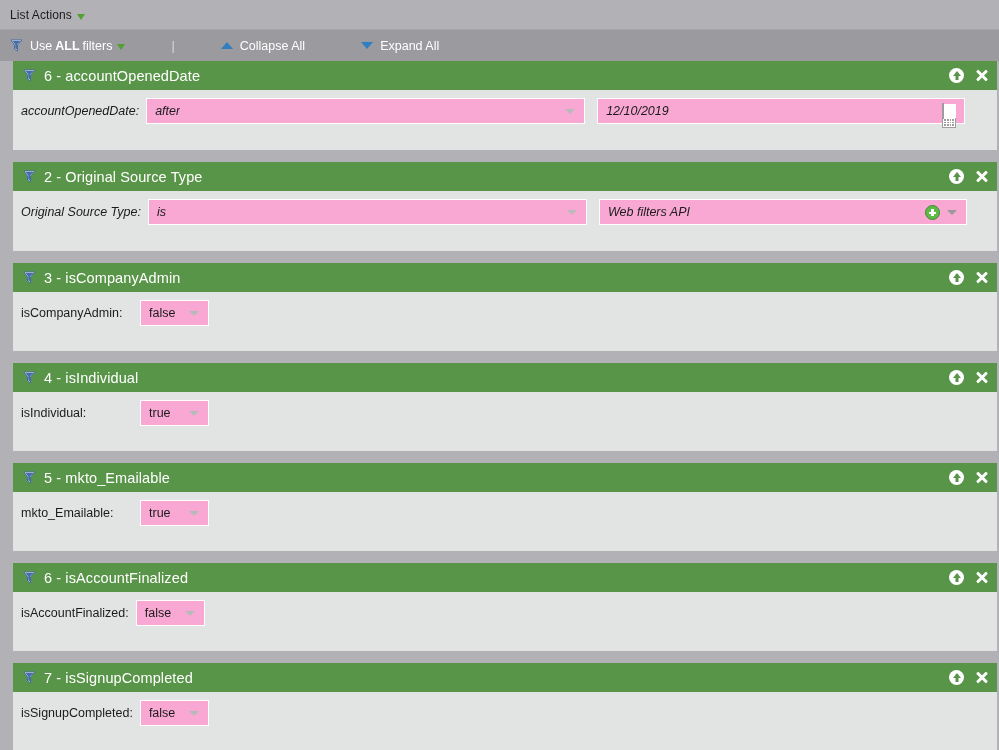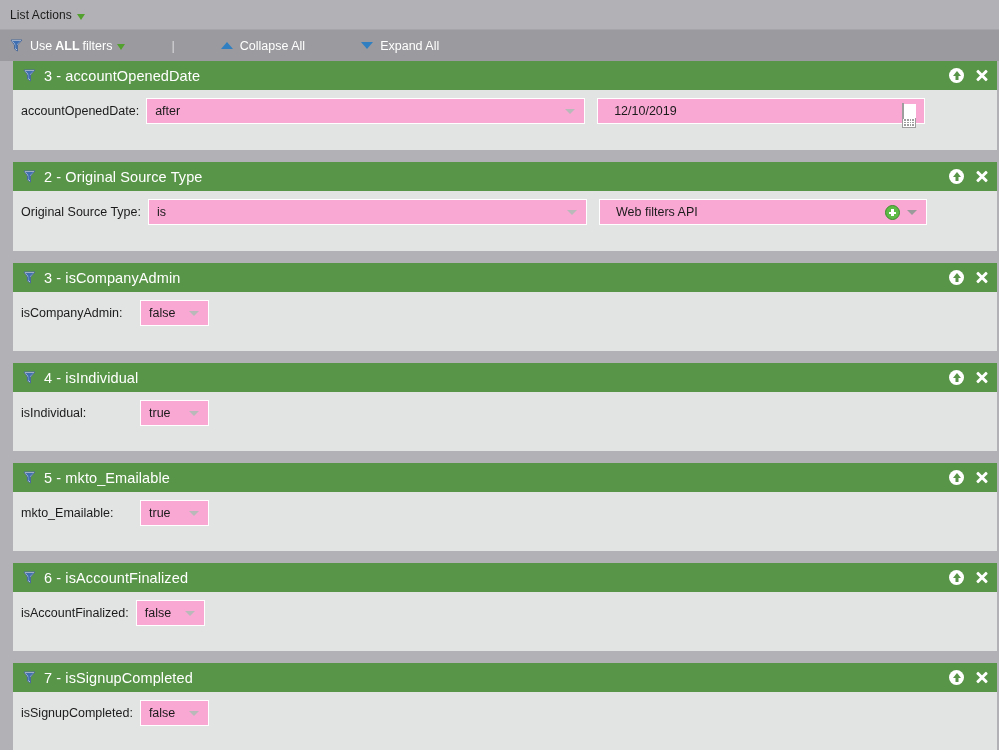--- a/index.html
+++ b/index.html
@@ -157,21 +157,21 @@
     border-radius: 1px;
   }
   .ico-x::before { transform: rotate(45deg); }
   .ico-x::after  { transform: rotate(-45deg); }
 
   .panel-body {
     background: #e2e3e3;
     padding: 8px 0 0 0;
     box-sizing: border-box;
   }
-  .panel-body.tall { height: 60px; }
+  .panel-body.tall { height: 60px; font-style: italic; }
   .panel-body.short { height: 59px; }
   .panel-body.last { height: 59px; }
 
   .row {
     display: flex;
     align-items: center;
     height: 26px;
     padding-left: 8px;
     box-sizing: border-box;
   }
@@ -198,21 +198,21 @@
     font-size: 12.5px;
     color: #1b1b1b;
     border: 1px solid #ffffff;
   }
   .field-text {
     padding-left: 8px;
     white-space: nowrap;
     overflow: hidden;
   }
   .field.op-wide  { width: 439px; }
-  .field.val-wide { width: 328px; margin-left: 12px; padding-left: 8px; }
+  .field.val-wide { width: 368px; margin-left: 12px; }
   .field.bool     { width: 69px; }
 
   .dd-arrow {
     position: absolute;
     right: 9px;
     top: 50%;
     margin-top: -2px;
     width: 0; height: 0;
     border-left: 5px solid transparent;
     border-right: 5px solid transparent;
@@ -313,21 +313,21 @@
 </div>
 
 <div class="panels">
 
   <div class="panel">
     <div class="panel-header">
       <svg class="funnel" viewBox="0 0 14 13">
         <path d="M1 1 L12 1 L7.5 6 L7.5 12 L4.5 10 L4.5 6 Z" fill="#f2f2f2" stroke="#4a6a9c" stroke-width="1"></path>
         <path d="M2.5 2 L10.5 2 L7 5.6 L7 10.6 L5.2 9.4 L5.2 5.6 Z" fill="#3f6fb0"></path>
       </svg>
-      <span class="panel-title">3 - accountOpenedDate</span>
+      <span class="panel-title">6 - accountOpenedDate</span>
       <span class="hdr-icons">
         <span class="ico-up"></span>
         <span class="ico-x"></span>
       </span>
     </div>
     <div class="panel-body tall">
       <div class="row">
         <span class="row-label">accountOpenedDate:</span>
         <div class="field op-wide">
           <span class="field-text">after</span>

